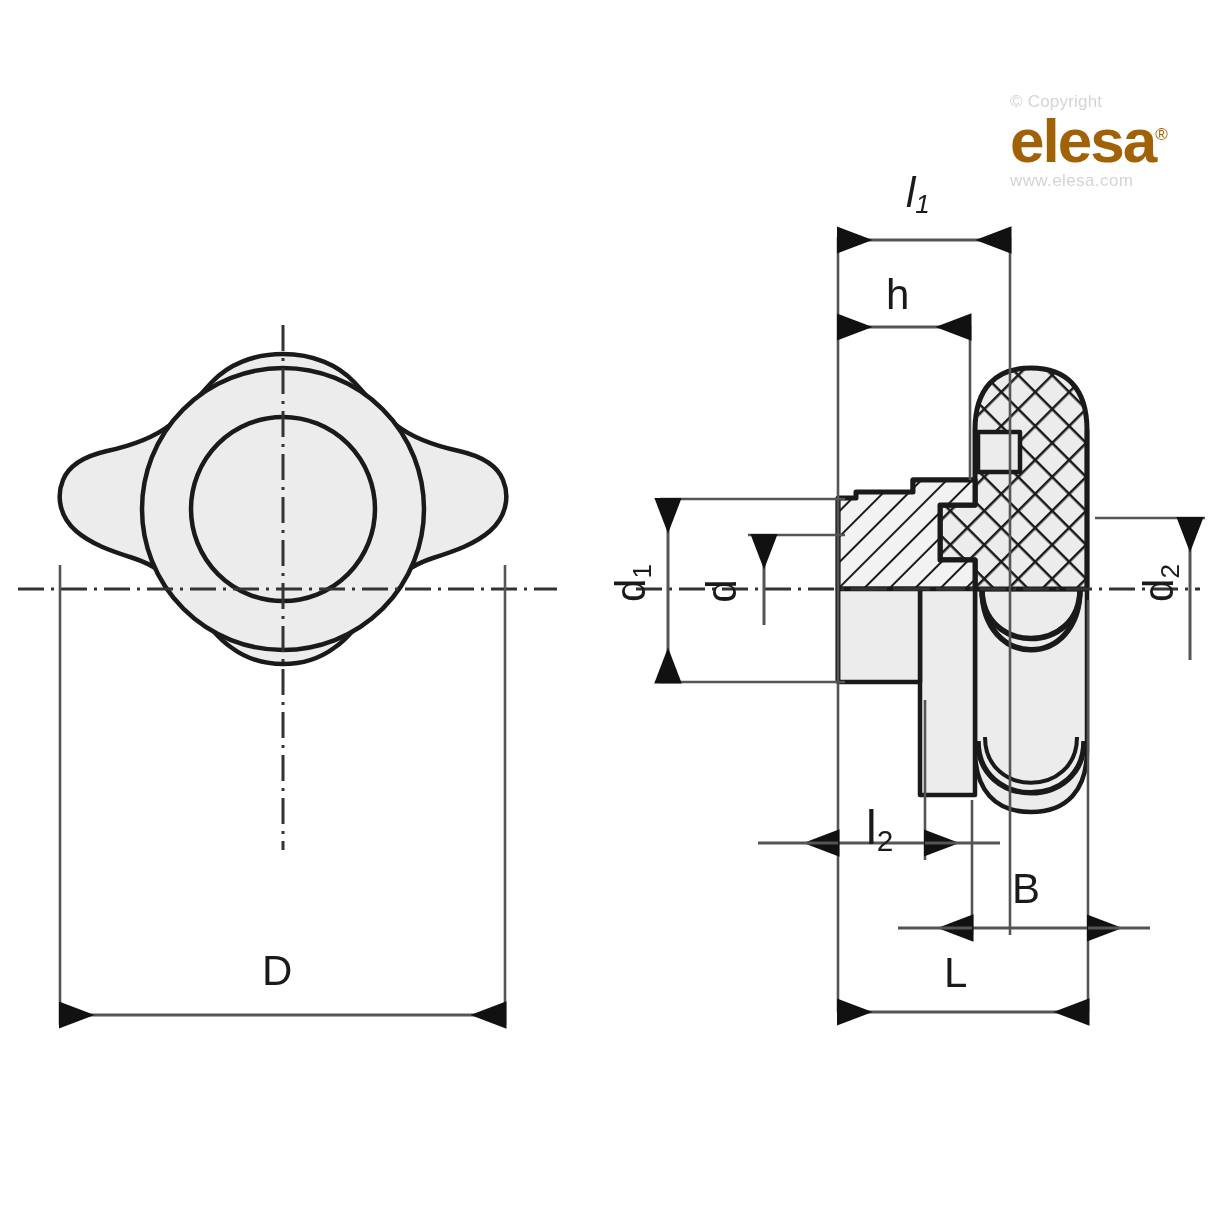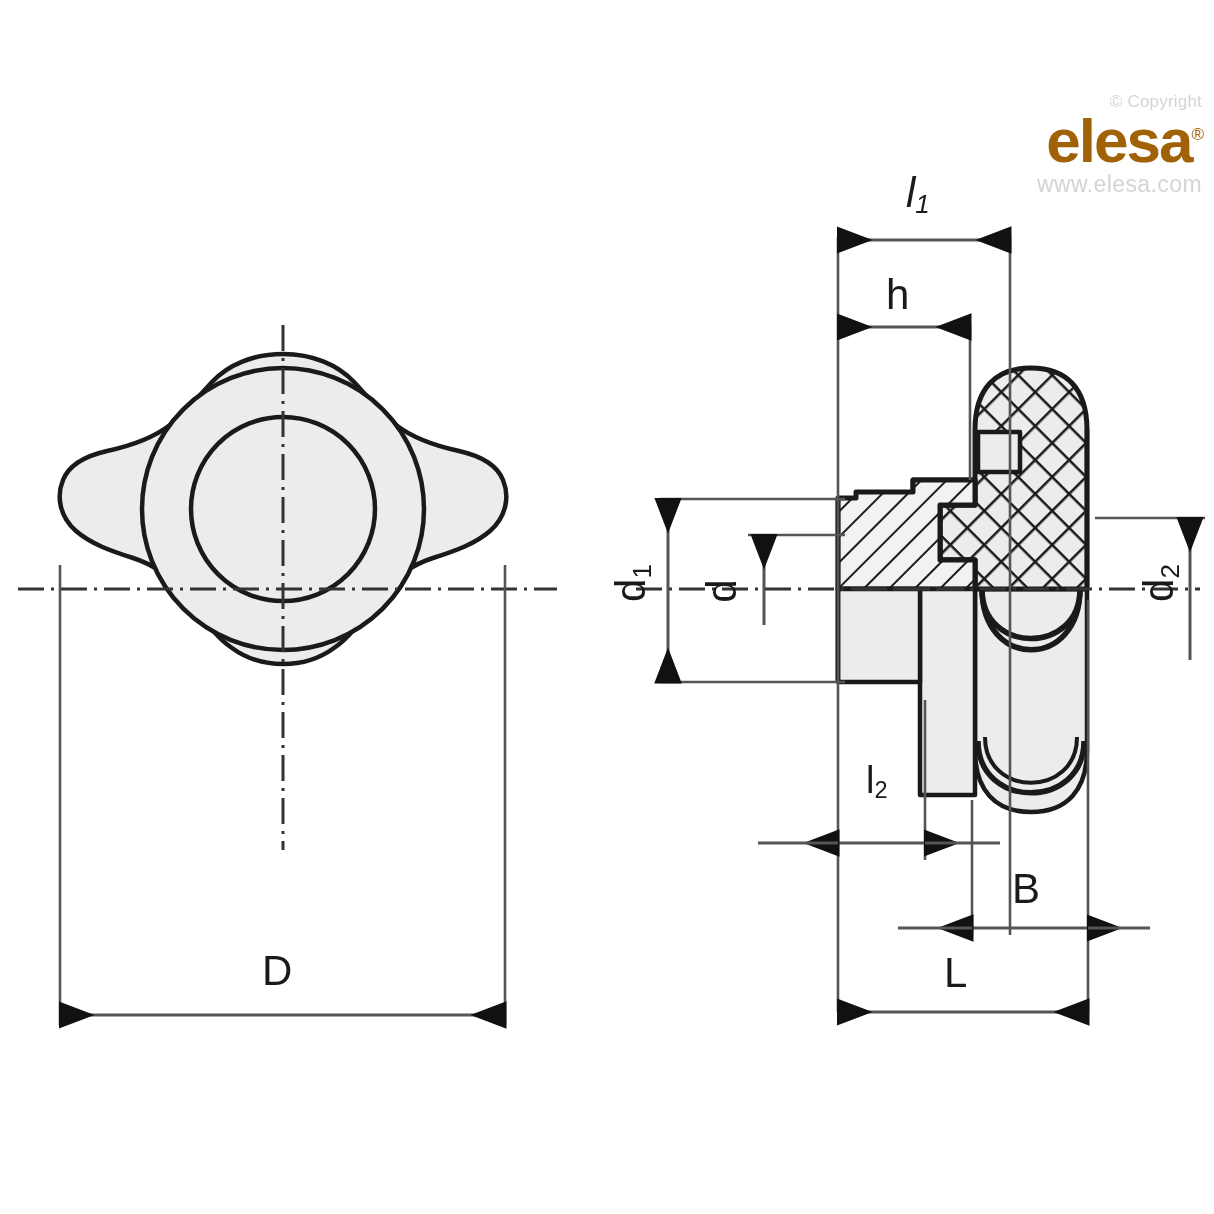--- a/index.html
+++ b/index.html
@@ -39,21 +39,21 @@
     position: relative;
     top: 0.22em;
     letter-spacing: 0;
   }
   .rot90 {
     transform: rotate(-90deg);
     transform-origin: 50% 50%;
   }
   .brand {
     position: absolute;
-    text-align: right;
+    text-align: left;
     color: #d2d2d2;
     user-select: none;
   }
   .brand-copy {
     font-size: 17px;
     letter-spacing: 0.2px;
     color: #d4d4d4;
   }
   .brand-word {
     font-size: 62px;
@@ -61,21 +61,21 @@
     letter-spacing: -2px;
     color: #a16207;
     line-height: 0.95;
   }
   .brand-word .reg {
     font-size: 17px;
     font-weight: 400;
     vertical-align: super;
   }
   .brand-url {
-    font-size: 23px;
+    font-size: 17px;
     letter-spacing: 0.4px;
     color: #d4d4d4;
   }
 </style>
 </head>
 <body>
 
 <div id="stage">
 
   <svg id="drawing" viewBox="0 0 1214 1214">
@@ -303,21 +303,21 @@
   </div>
 
   <div class="dim-label rot90" style="left:710px; top:570px; font-size:42px;">
     <span>d</span>
   </div>
 
   <div class="dim-label rot90" style="left:1140px; top:562px; font-size:42px;">
     <span>d</span><span class="sub">2</span>
   </div>
 
-  <div class="dim-label" style="left:866px; top:761px; font-size:38px;">
+  <div class="dim-label" style="left:866px; top:804px; font-size:48px;">
     <span>l</span><span class="sub">2</span>
   </div>
 
   <div class="dim-label" style="left:1012px; top:868px; font-size:42px;">
     <span>B</span>
   </div>
 
   <div class="dim-label" style="left:944px; top:952px; font-size:42px;">
     <span>L</span>
   </div>

